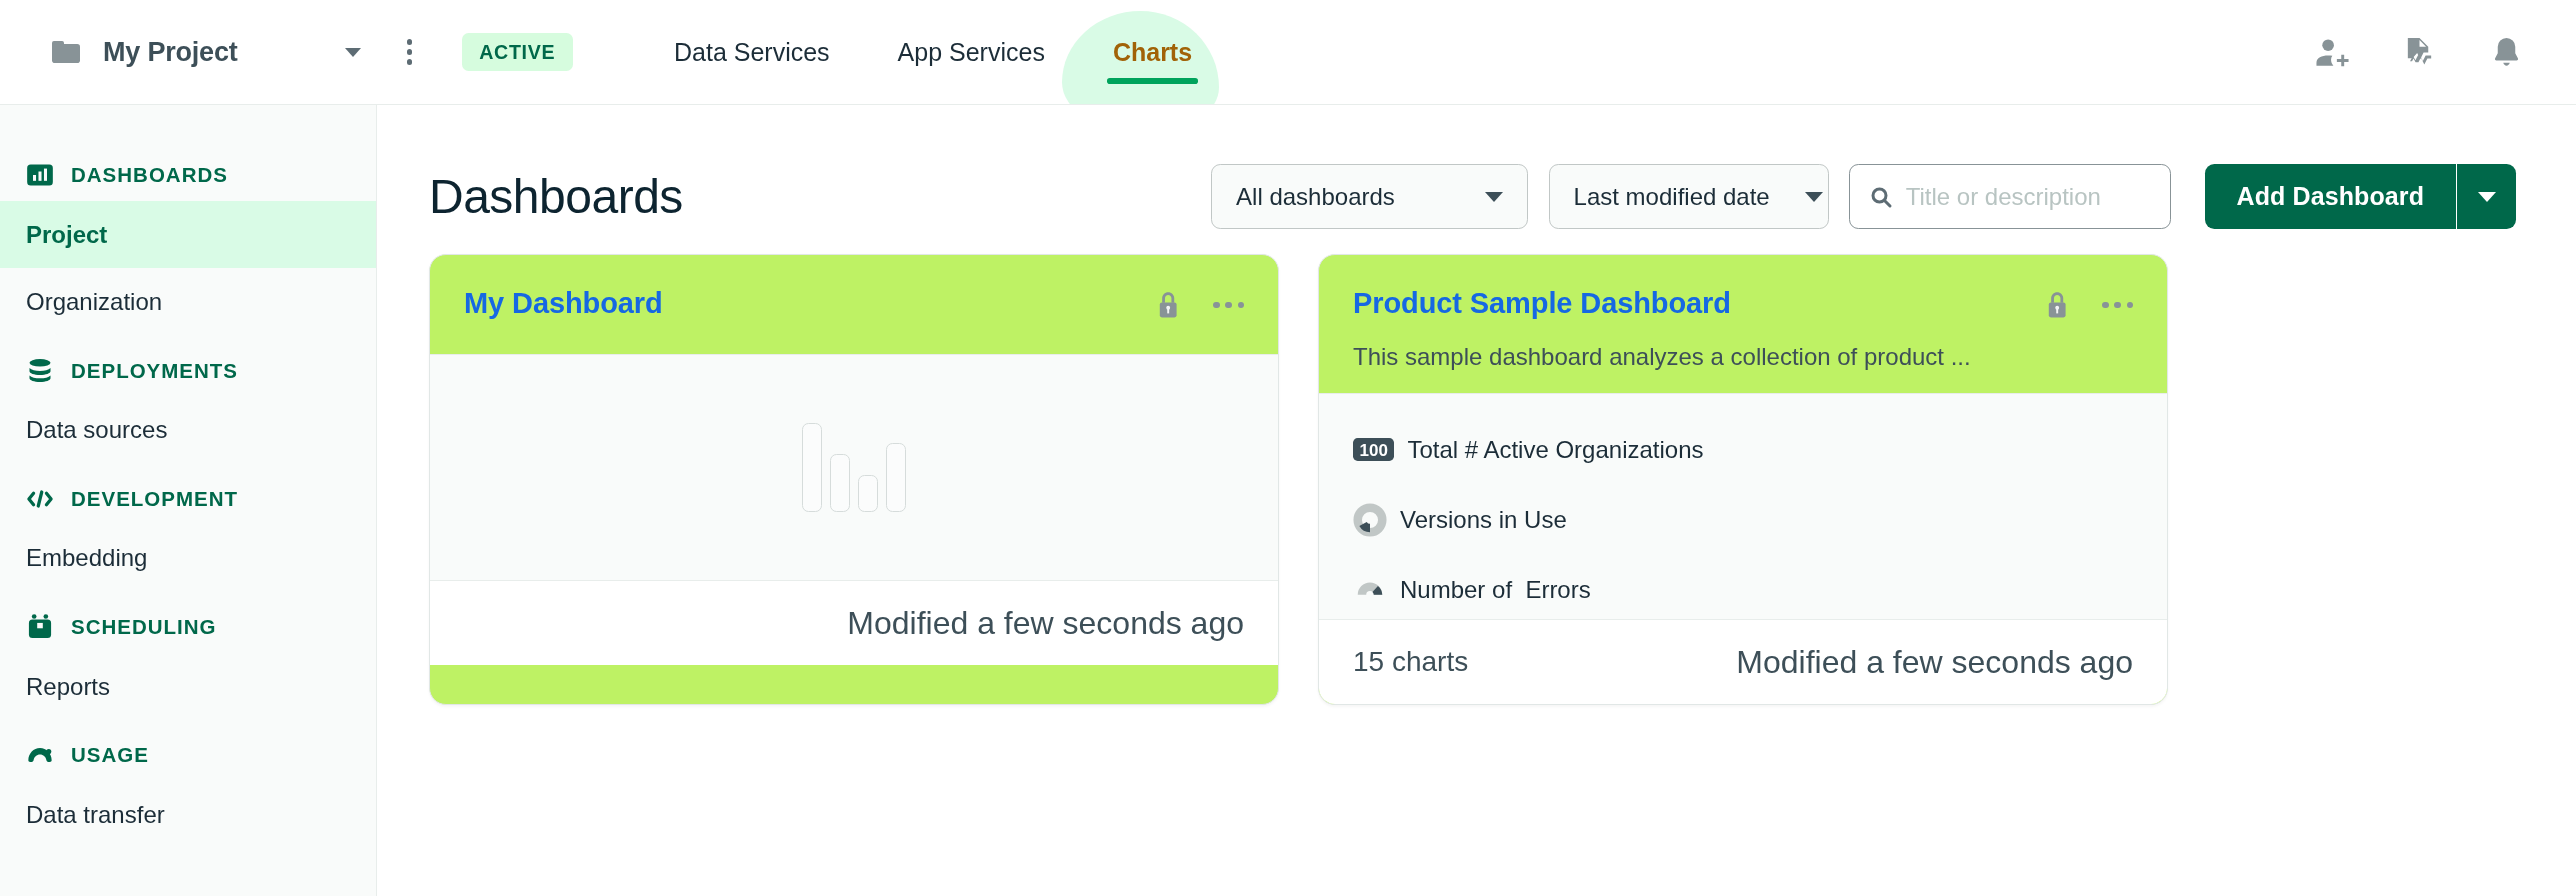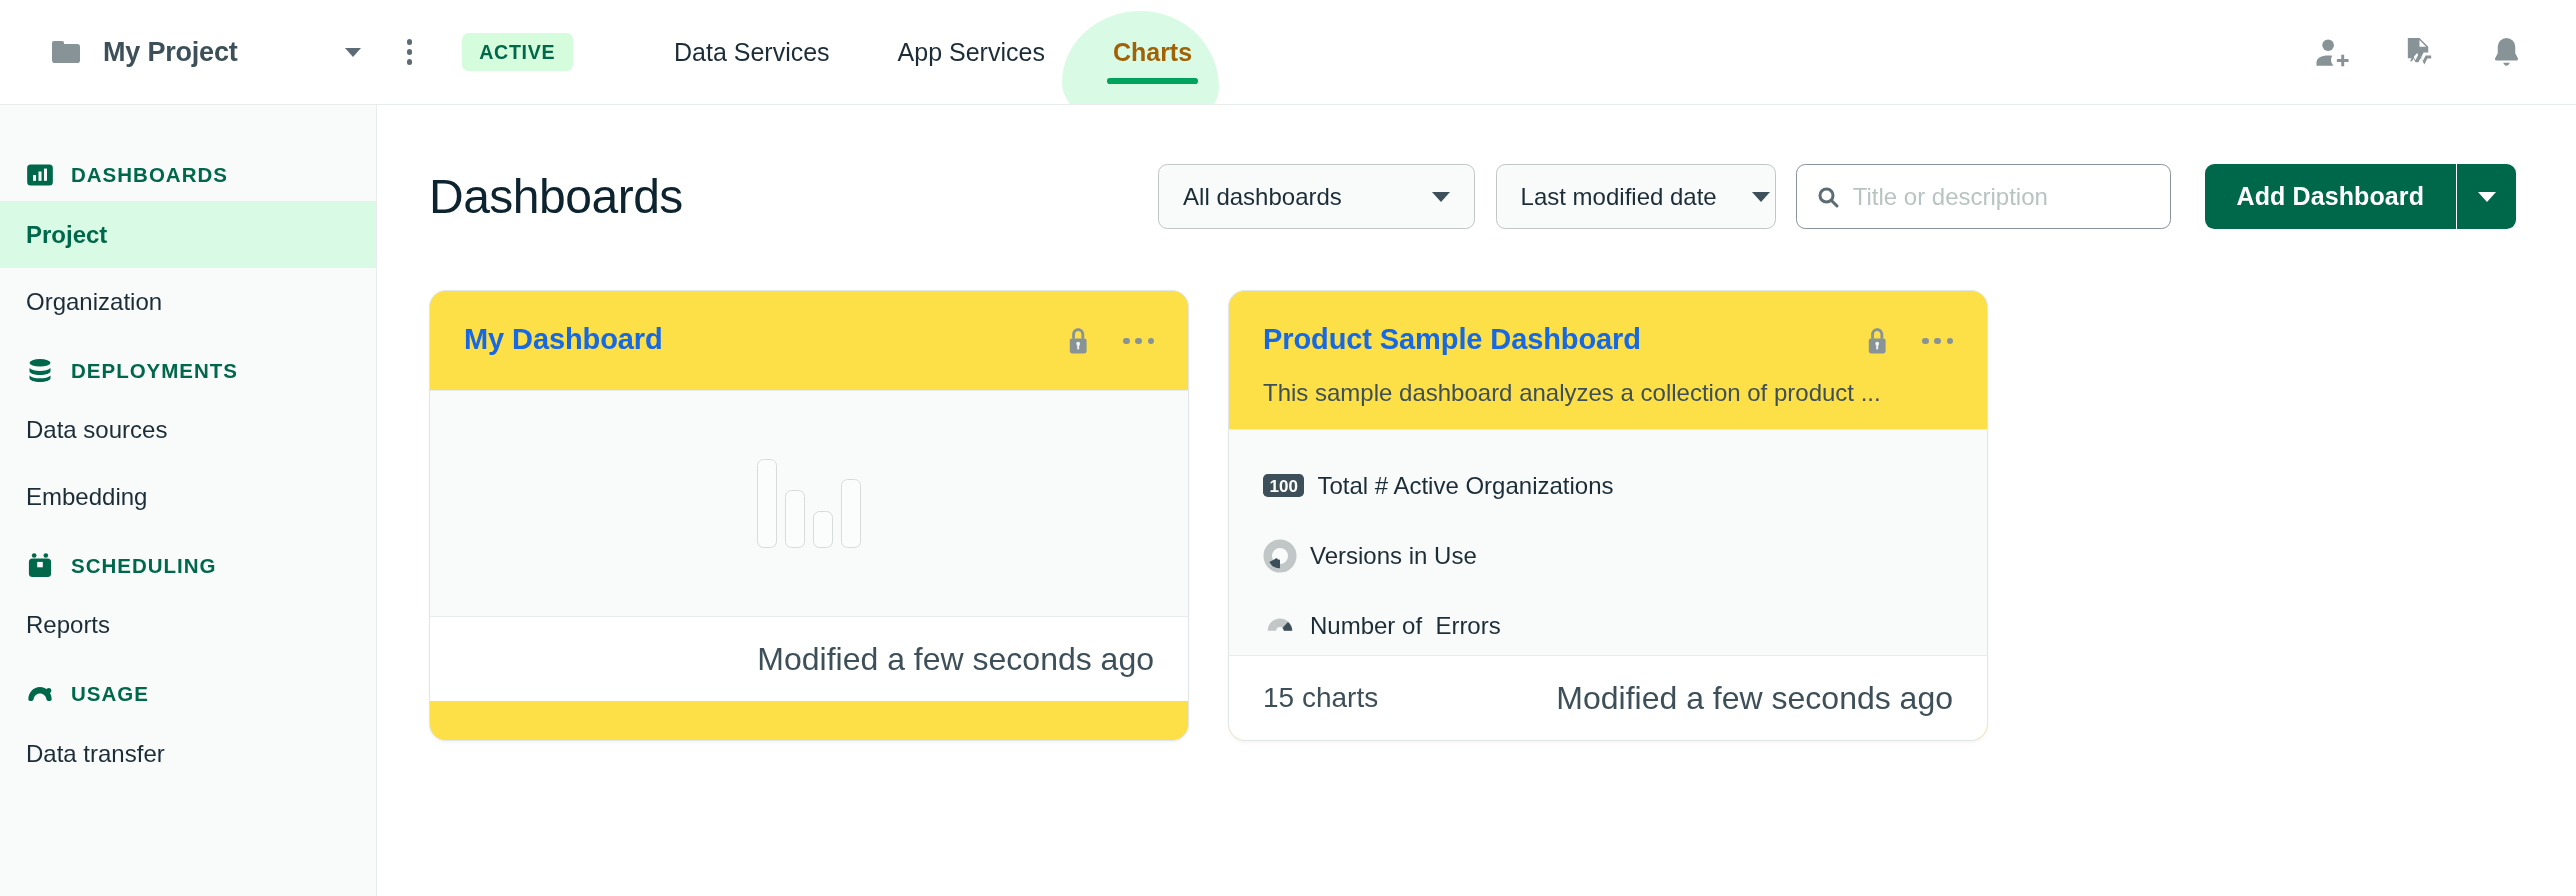--- a/index.html
+++ b/index.html
@@ -205,21 +205,21 @@
   .sel-caret {
     width: 0; height: 0; margin-left: auto;
     border-left: 9.3px solid transparent;
     border-right: 9.3px solid transparent;
     border-top: 10.3px solid #3d4f58;
   }
   .sel-dash { width: 317px; }
   .sel-sort { width: 280px; }
 
   .search-box {
-    width: 375px;
+    width: 322px;
     height: 65px;
     background: #ffffff;
     border: 1.9px solid #889397;
     border-radius: 9.3px;
     display: flex;
     align-items: center;
     padding: 0 18.6px;
     gap: 13px;
   }
   .search-icon { width: 24px; height: 24px; color: #5d6c74; flex: none; }
@@ -263,29 +263,28 @@
     border-top: 10.3px solid #ffffff;
   }
 
   
   .cards-row {
     display: flex;
     gap: 39px;
     padding: 9.3px 0 0 52px;
   }
   .card {
-    width: 760px;
-    background: #fde047;
+    width: 850px;
+    background: #bef264;
     border: 1.9px solid #e1e7e6;
     border-radius: 17px;
     overflow: hidden;
     box-shadow: 0 1.9px 2.8px rgba(0,0,0,0.04);
     display: flex;
     flex-direction: column;
-    margin-top: 36px;
   }
   .card-head { padding: 32px 34px 0 34px; }
   .card-title-row { display: flex; align-items: flex-start; }
   .card-title {
     font-size: 29px;
     font-weight: 700;
     color: #1668e3;
     cursor: pointer;
     letter-spacing: -0.1px;
   }
@@ -434,20 +433,28 @@
       <ellipse cx="12" cy="5" rx="9" ry="3.2"></ellipse>
       <path d="M3 9.5c1.6 1.7 5 2.5 9 2.5s7.4-.8 9-2.5v2.8c0 1.8-4 3.2-9 3.2s-9-1.4-9-3.2V9.5z"></path>
       <path d="M3 15.8c1.6 1.7 5 2.5 9 2.5s7.4-.8 9-2.5v2.5c0 1.8-4 3.2-9 3.2s-9-1.4-9-3.2v-2.5z"></path>
     </svg>
     <span class="sec-label">DEPLOYMENTS</span>
   </div>
   <div class="side-item">
     <span>Data sources</span>
   </div>
 
+  <div class="side-section">
+    <svg class="sec-icon" viewBox="0 0 24 24" fill="none" stroke="currentColor" stroke-width="2.8" stroke-linecap="round" stroke-linejoin="round">
+      <path d="M6.5 7L2.5 12l4 5"></path>
+      <path d="M17.5 7l4 5-4 5"></path>
+      <path d="M13.5 6l-3 12"></path>
+    </svg>
+    <span class="sec-label">DEVELOPMENT</span>
+  </div>
   <div class="side-item">
     <span>Embedding</span>
   </div>
 
   <div class="side-section">
     <svg class="sec-icon" viewBox="0 0 24 24" fill="currentColor">
       <circle cx="7" cy="3" r="2"></circle>
       <circle cx="17" cy="3" r="2"></circle>
       <rect x="2.5" y="5.5" width="19" height="16" rx="3"></rect>
       <rect x="9.6" y="8.5" width="4.8" height="4.6" fill="#f9fbfa"></rect>

